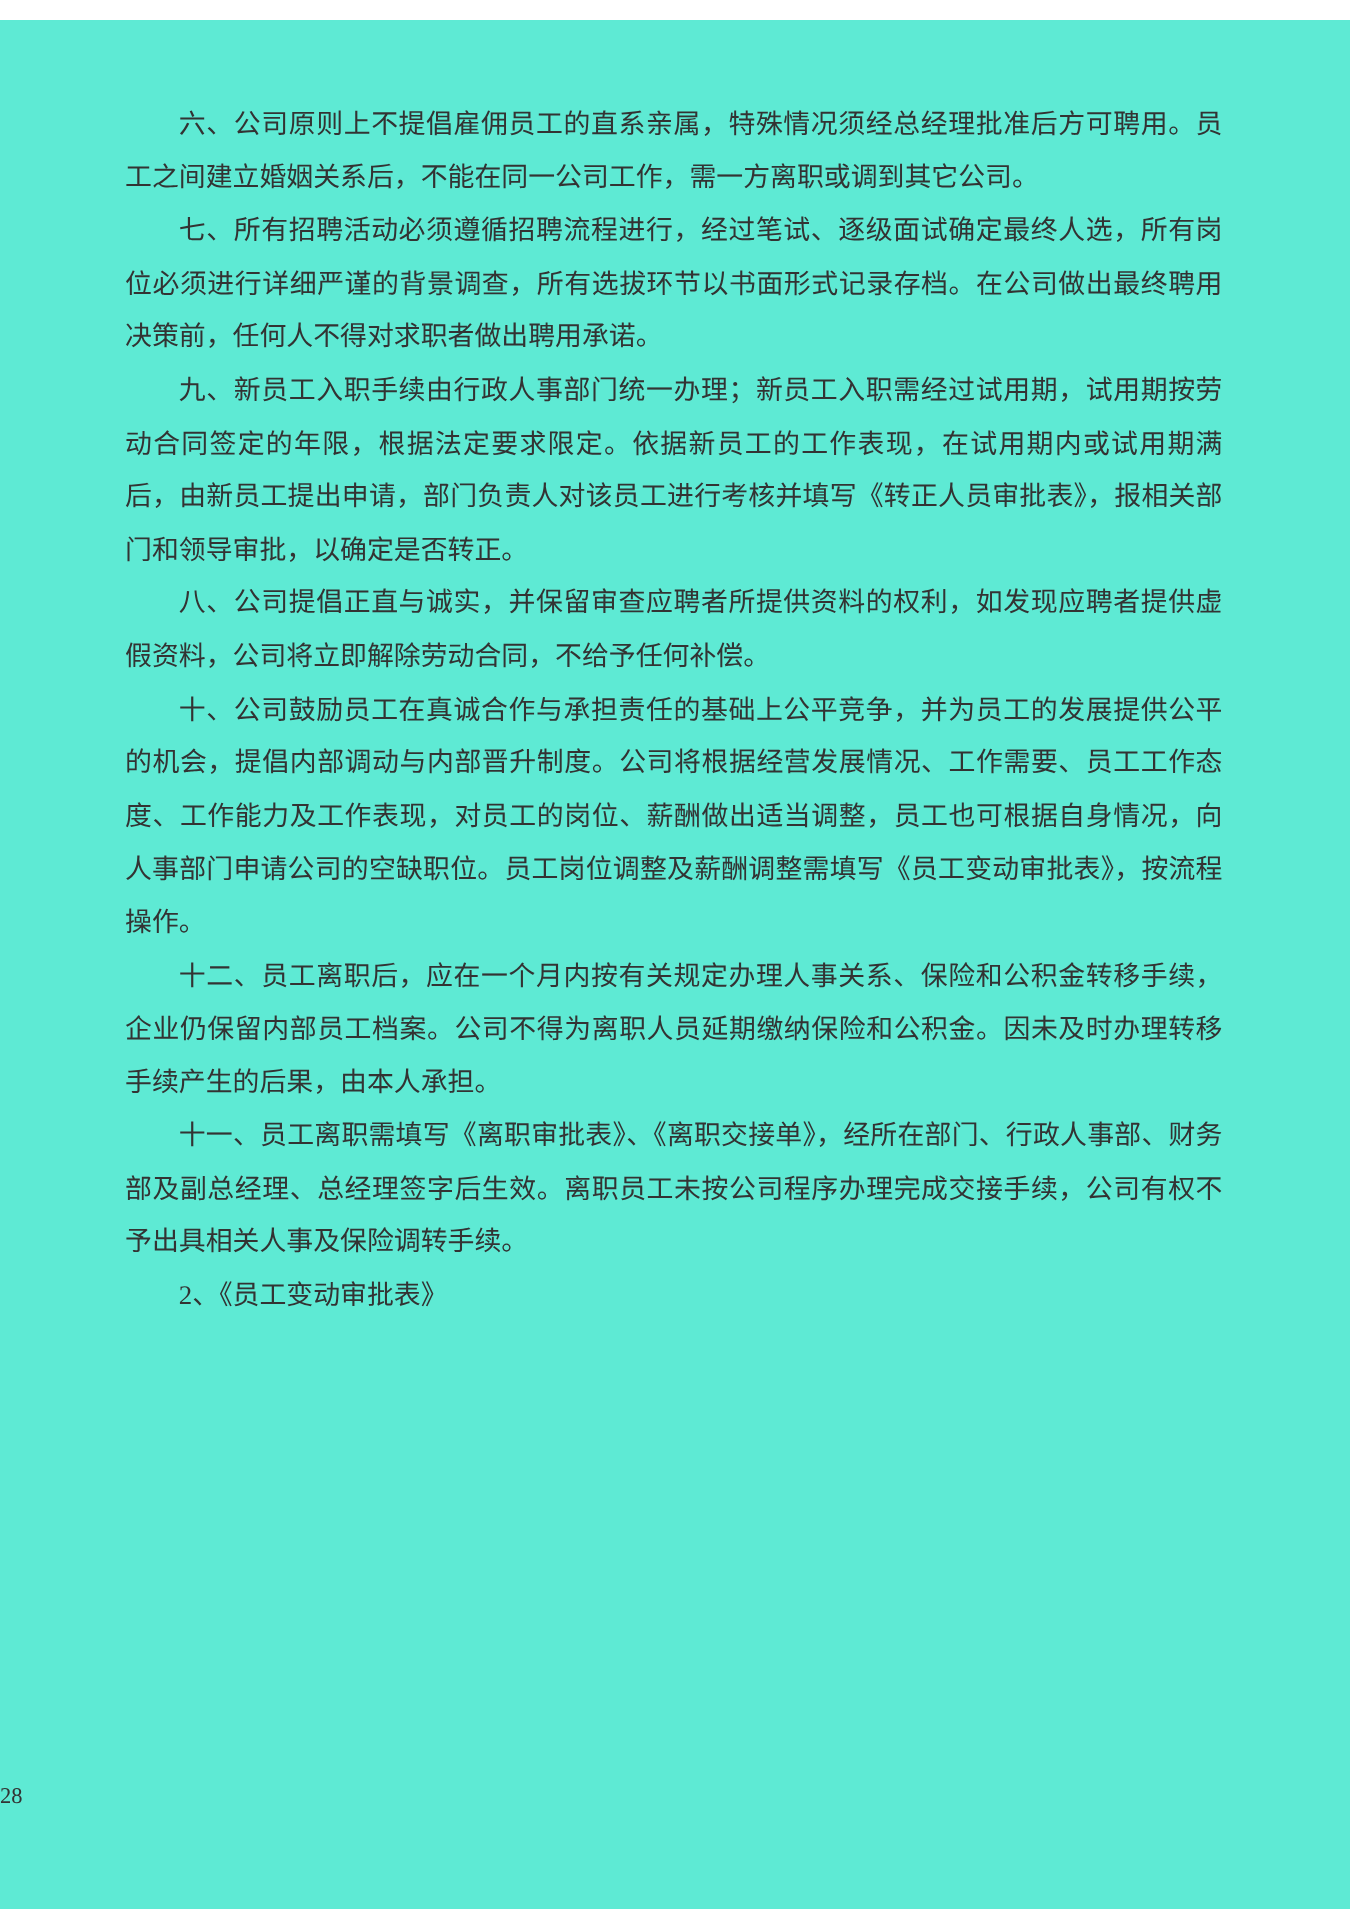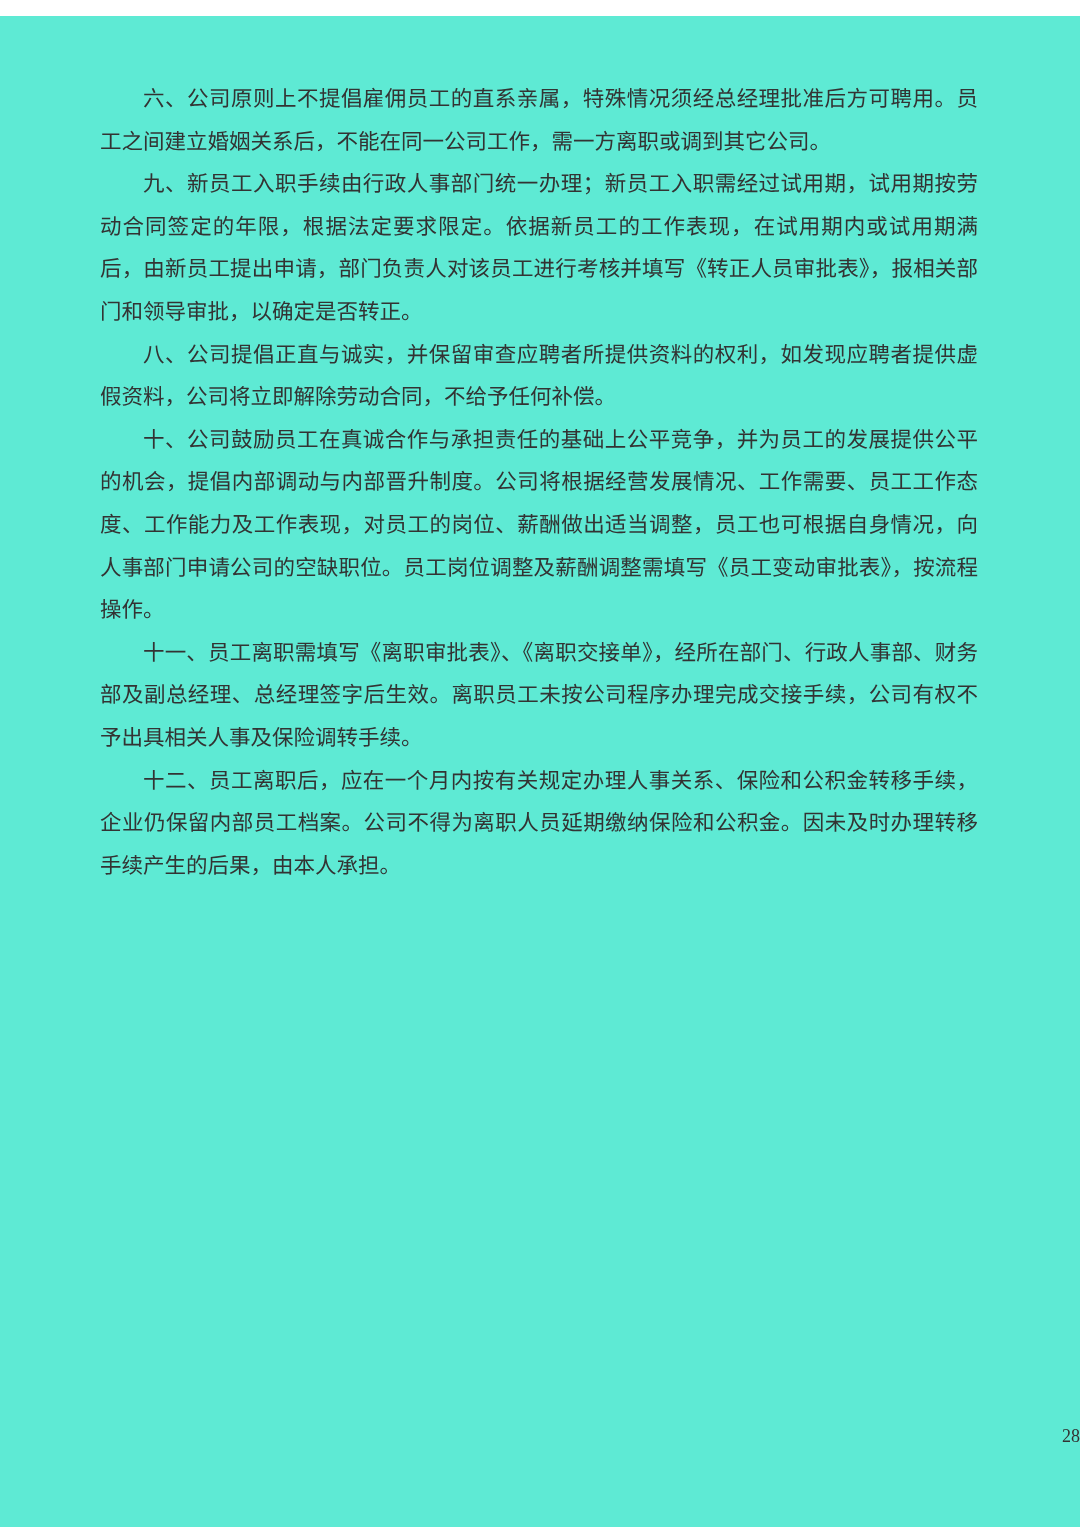--- a/index.html
+++ b/index.html
@@ -31,41 +31,43 @@
     text-align: justify;
     text-indent: 2em;
     word-break: break-all;
     color: #333333;
   }
   .page-footer {
     position: absolute;
     left: 0;
     right: 0;
     top: 1405px;
-    text-align: right;
+    text-align: left;
   }
   .page-number {
     font-size: 18px;
     line-height: 30px;
     color: #333333;
     font-family: "Liberation Serif", "DejaVu Serif", serif;
   }
 </style>
 </head>
 <body>
 
 <div class="page">
 
   <main class="body-text">
     <p class="para">六、公司原则上不提倡雇佣员工的直系亲属，特殊情况须经总经理批准后方可聘用。员工之间建立婚姻关系后，不能在同一公司工作，需一方离职或调到其它公司。</p>
+    <p class="para">七、所有招聘活动必须遵循招聘流程进行，经过笔试、逐级面试确定最终人选，所有岗位必须进行详细严谨的背景调查，所有选拔环节以书面形式记录存档。在公司做出最终聘用决策前，任何人不得对求职者做出聘用承诺。</p>
     <p class="para">九、新员工入职手续由行政人事部门统一办理；新员工入职需经过试用期，试用期按劳动合同签定的年限，根据法定要求限定。依据新员工的工作表现，在试用期内或试用期满后，由新员工提出申请，部门负责人对该员工进行考核并填写《转正人员审批表》，报相关部门和领导审批，以确定是否转正。</p>
     <p class="para">八、公司提倡正直与诚实，并保留审查应聘者所提供资料的权利，如发现应聘者提供虚假资料，公司将立即解除劳动合同，不给予任何补偿。</p>
     <p class="para">十、公司鼓励员工在真诚合作与承担责任的基础上公平竞争，并为员工的发展提供公平的机会，提倡内部调动与内部晋升制度。公司将根据经营发展情况、工作需要、员工工作态度、工作能力及工作表现，对员工的岗位、薪酬做出适当调整，员工也可根据自身情况，向人事部门申请公司的空缺职位。员工岗位调整及薪酬调整需填写《员工变动审批表》，按流程操作。</p>
+    <p class="para">十二、员工离职后，应在一个月内按有关规定办理人事关系、保险和公积金转移手续，企业仍保留内部员工档案。公司不得为离职人员延期缴纳保险和公积金。因未及时办理转移手续产生的后果，由本人承担。</p>
     <p class="para">十一、员工离职需填写《离职审批表》、《离职交接单》，经所在部门、行政人事部、财务部及副总经理、总经理签字后生效。离职员工未按公司程序办理完成交接手续，公司有权不予出具相关人事及保险调转手续。</p>
-    <p class="para">十二、员工离职后，应在一个月内按有关规定办理人事关系、保险和公积金转移手续，企业仍保留内部员工档案。公司不得为离职人员延期缴纳保险和公积金。因未及时办理转移手续产生的后果，由本人承担。</p>
 
+    <p class="para">2、《员工变动审批表》</p>
   </main>
 
   <footer class="page-footer">
     <span class="page-number">28</span>
   </footer>
 
 </div>
 
 </body></html>

